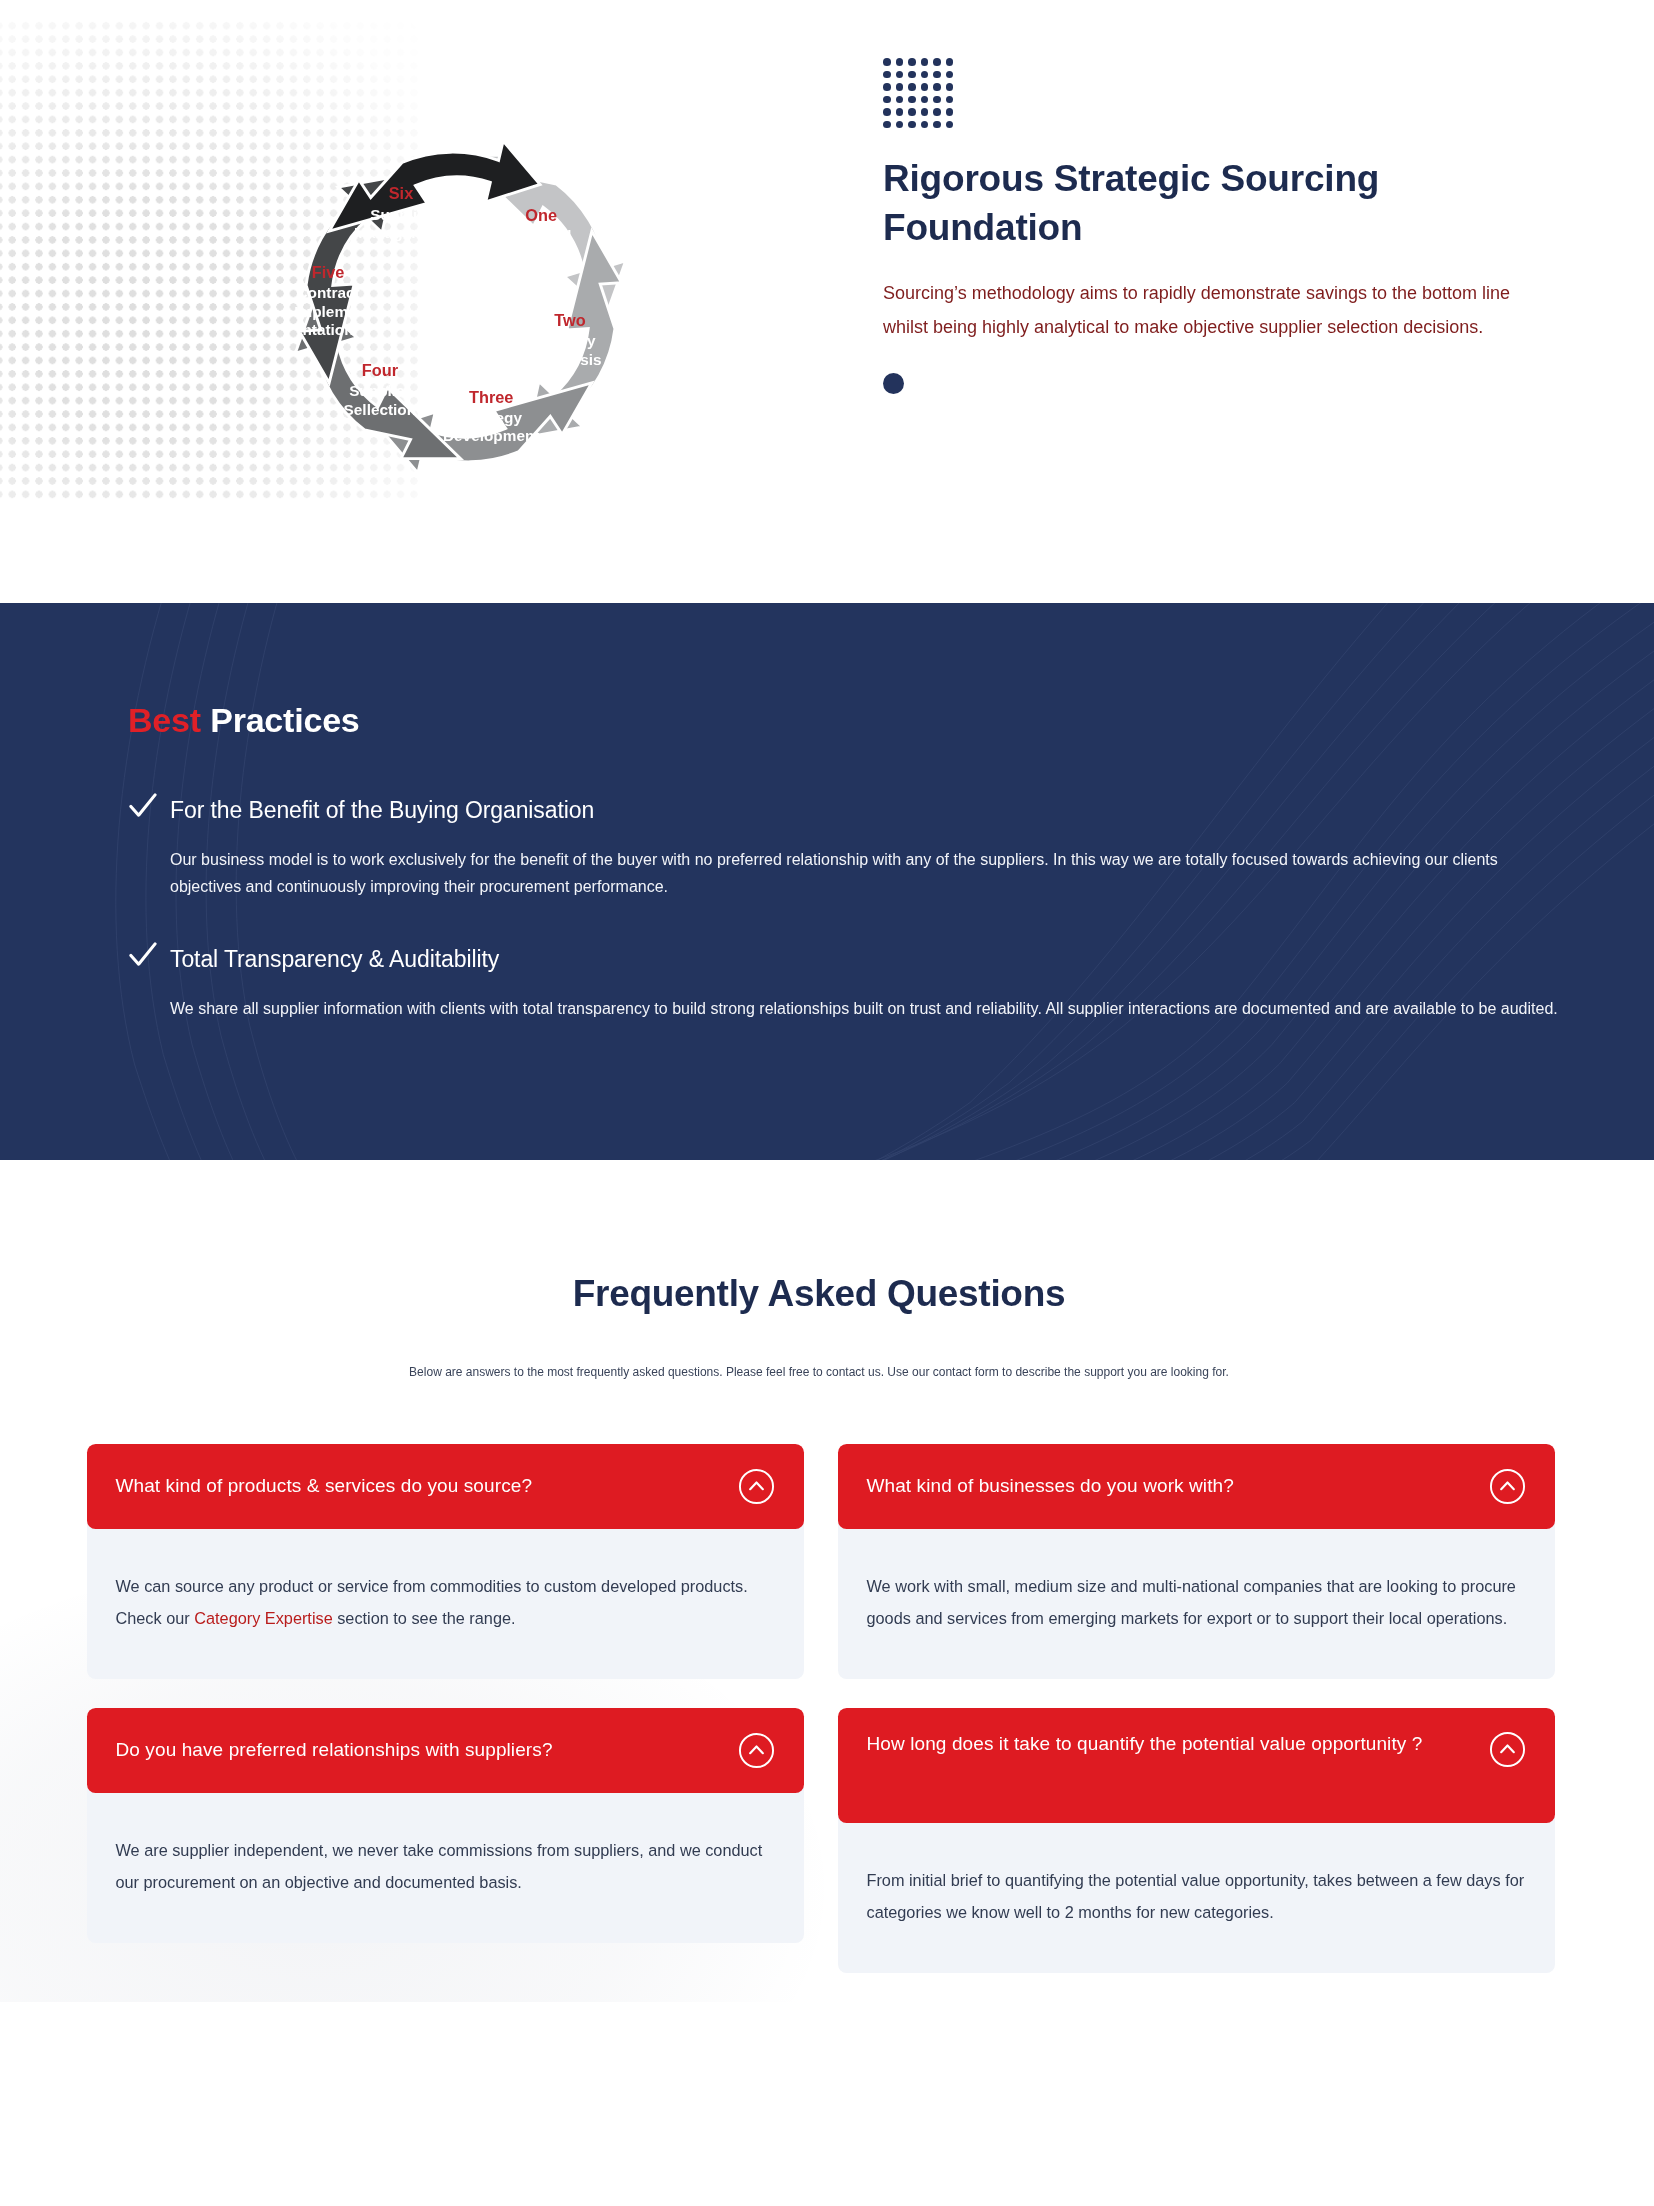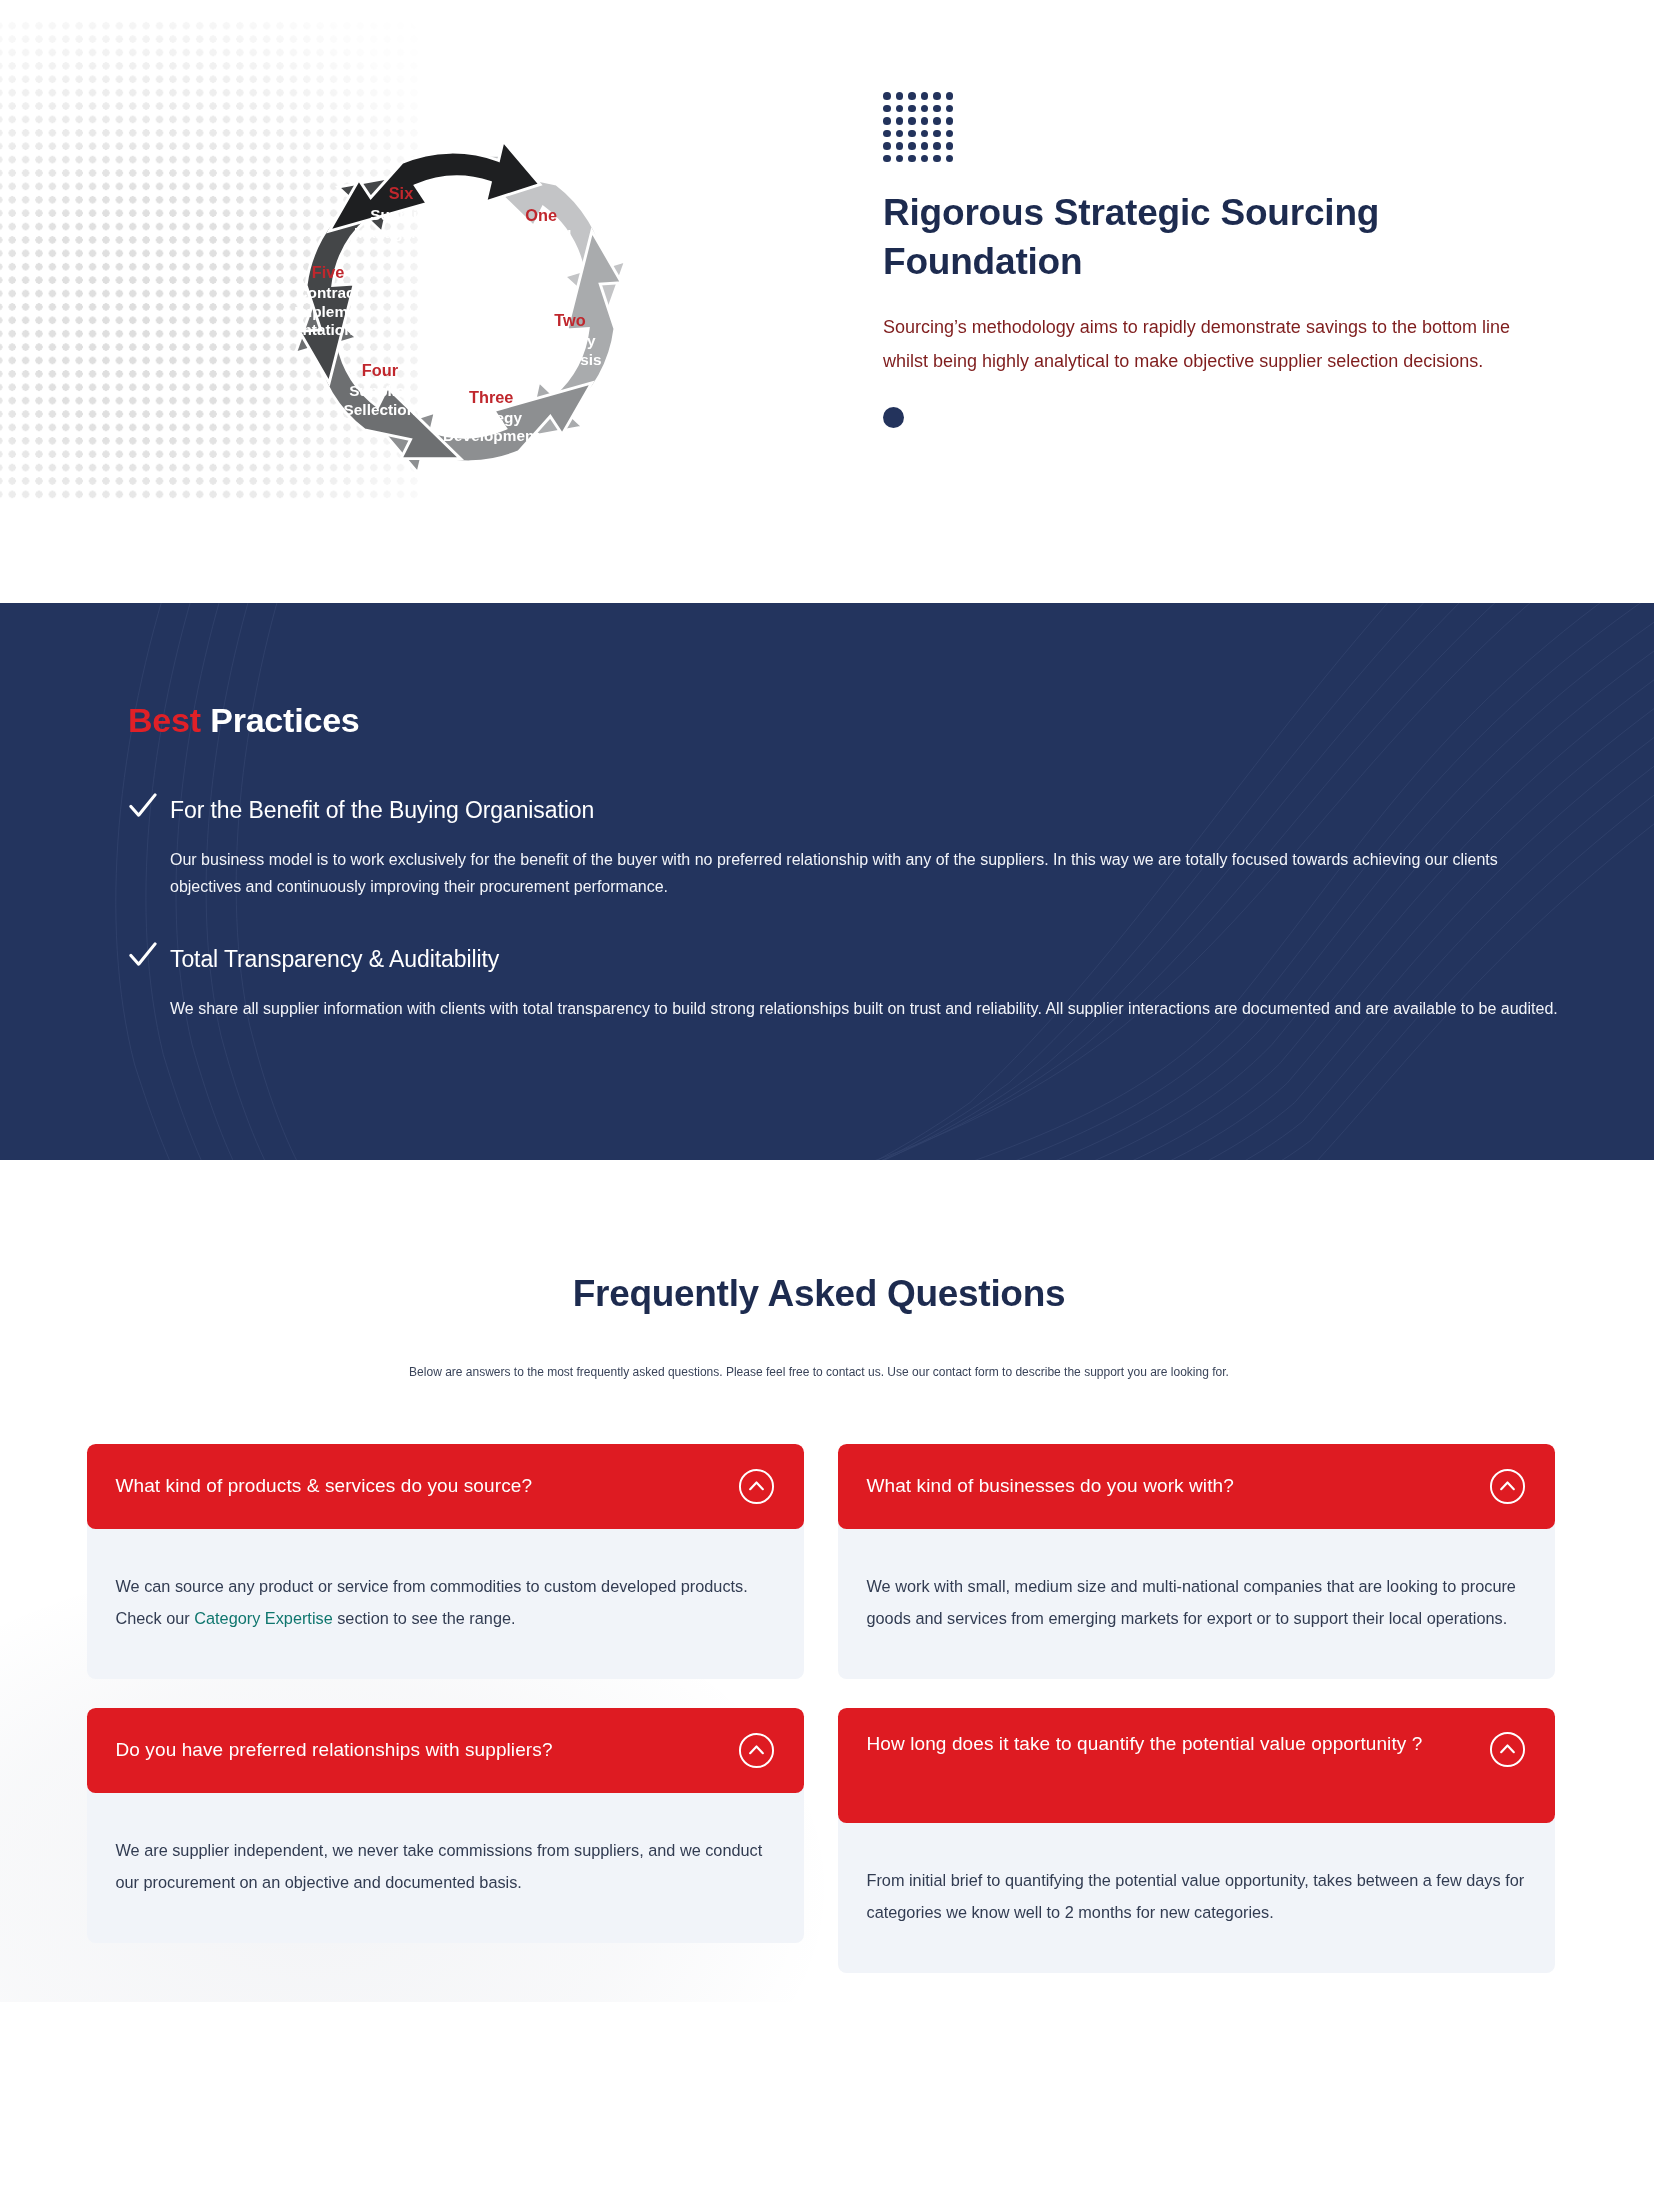--- a/index.html
+++ b/index.html
@@ -37,21 +37,21 @@
     left: 259px;
     top: 115px;
     width: 403px;
     height: 384px;
   }
   .cycle-wrap svg { width: 100%; height: 100%; display: block; }
 
   .hero-copy {
     position: absolute;
     left: 883px;
-    top: 92px;
+    top: 58px;
     width: 672px;
   }
   .dotgrid {
     display: grid;
     grid-template-columns: repeat(6, 12.5px);
     grid-template-rows: repeat(6, 12.5px);
     gap: 0;
     margin-bottom: 21px;
   }
   .dotgrid i {
@@ -199,21 +199,21 @@
   .faq-a {
     background: #f1f4f9;
     border-radius: 8.6px;
     margin-top: -13.4px;
     padding: 56px 29px 44px 29px;
     font-size: 16.3px;
     line-height: 1.95;
     color: #323c52;
   }
   .faq-a a {
-    color: #0f766e;
+    color: #b91c1c;
     text-decoration: none;
   }
   .faq-card.tall-q .faq-q { min-height: 115px; align-items: flex-start; }
 </style>
 </head>
 <body>
 
 <section class="hero">
   <div class="halftone"></div>
 

